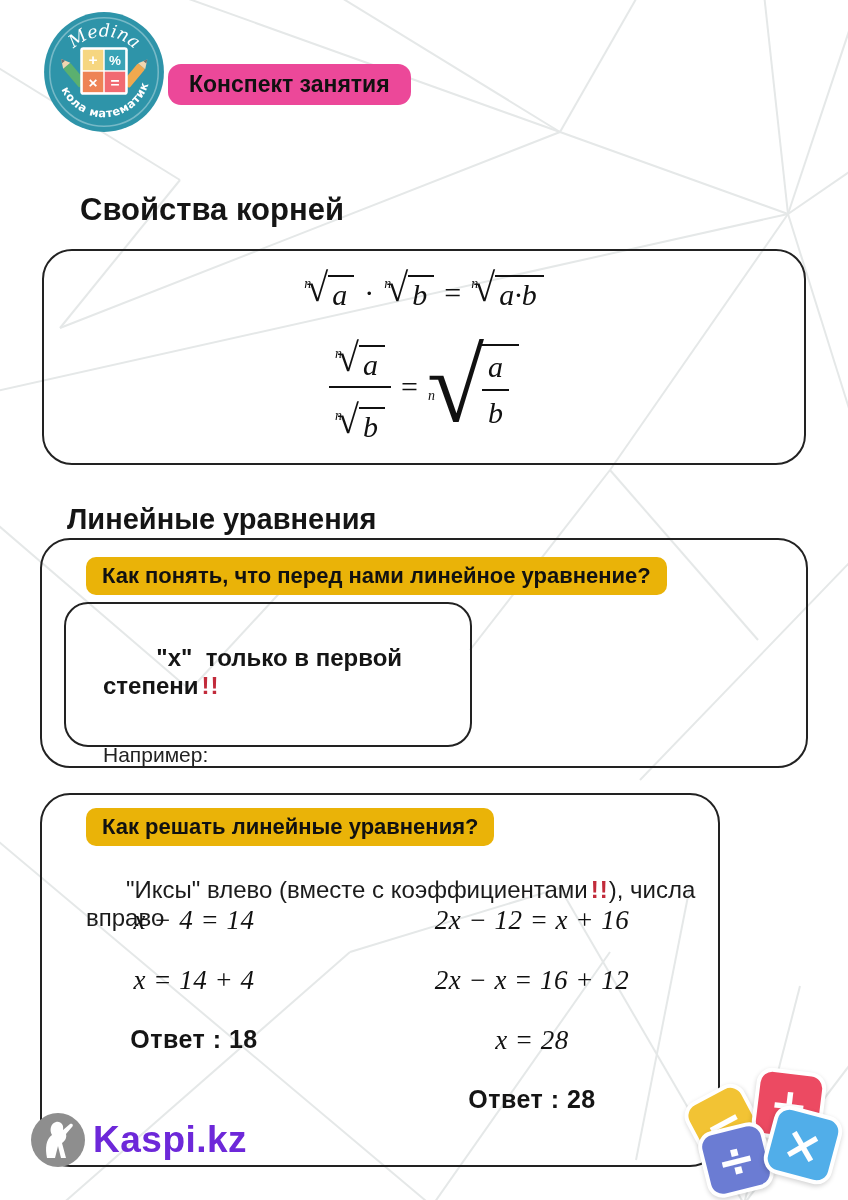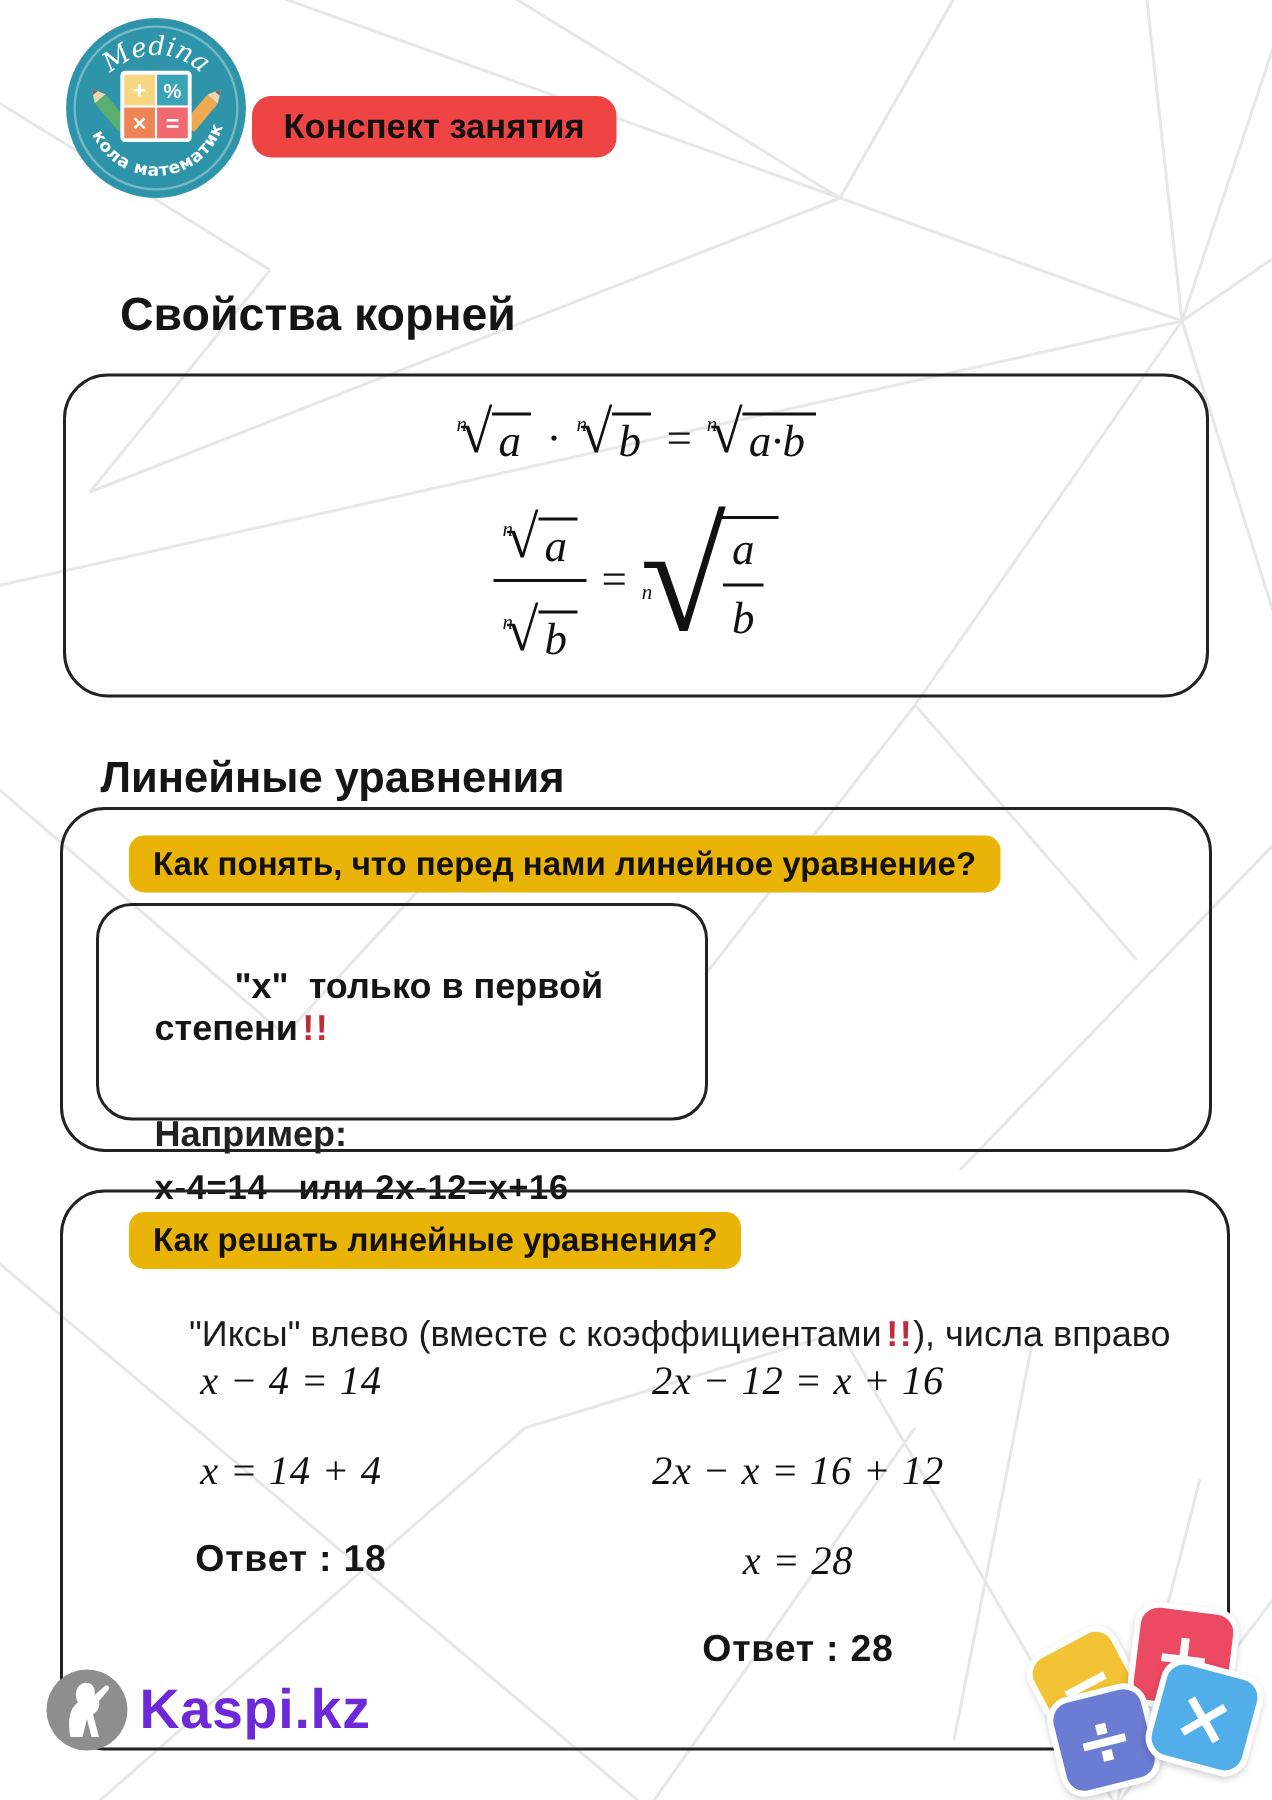--- a/index.html
+++ b/index.html
@@ -9,34 +9,34 @@
     background:#ffffff; overflow:hidden;
     font-family:"Liberation Sans","DejaVu Sans",sans-serif; color:#151515;
   }
   .mesh { position:absolute; inset:0; z-index:0; }
   .mesh line { stroke:#e5e8e8; stroke-width:2; }
 
   
   .logo { position:absolute; left:42px; top:10px; width:124px; height:124px; z-index:2; }
   .badge {
     position:absolute; left:168px; top:64px; z-index:2;
-    background:#ef4444; border-radius:13px; padding:7px 21px;
+    background:#ec4899; border-radius:13px; padding:7px 21px;
     font-size:23px; font-weight:bold; color:#111;
   }
 
   .h1 { position:absolute; left:80px; top:192px; font-size:31px; font-weight:bold; z-index:2; }
   .h2 { position:absolute; left:67px; top:488px; font-size:29px; font-weight:bold; z-index:2;margin-top:15px; }
 
   .box {
     position:absolute; border:2px solid #222; border-radius:30px;
     background:transparent; z-index:1;
   }
   .box1 { left:42px; top:249px; width:764px; height:216px; }
   .box2 { left:40px; top:538px; width:768px; height:230px; }
-  .box3 { left:40px; top:793px; width:780px; height:374px; }
+  .box3 { left:40px; top:793px; width:680px; height:374px; }
 
   
   .formulas {
     position:absolute; inset:0; display:flex; flex-direction:column;
     align-items:center; justify-content:center; gap:20px; padding-top:4px;
     font-family:"Liberation Serif","DejaVu Serif",serif; font-size:30px; color:#111;
   }
   .formula { display:flex; align-items:center; }
   .nroot { display:inline-flex; align-items:flex-start; }
   .nroot .idx {
@@ -64,21 +64,21 @@
   }
   .pill1 { left:44px; top:17px; }
   .pill2 { left:44px; top:13px; }
 
   .inner-box {
     position:absolute; left:22px; top:62px; width:408px; height:145px;
     border:2px solid #222; border-radius:24px; padding:12px 16px 0 37px;
   }
   .rule-line { font-size:24px; font-weight:bold; white-space:pre-wrap; }
   .bang { color:#c22b3b; font-weight:bold; letter-spacing:1px; margin-left:3px; }
-  .example-label { margin-top:15px; font-size:24px; color:#222;font-weight:bold; }
+  .example-label { margin-top:15px; font-size:21px; color:#222; }
   .example-line { margin-top:7px; font-size:23px; font-weight:bold; letter-spacing:.5px; white-space:pre-wrap; }
 
   .hint { position:absolute; left:44px; top:53px; font-size:24px; color:#1b1b1b; white-space:pre-wrap; }
 
   .solution-col { position:absolute; text-align:center; }
   .col1 { left:32px;  top:110px; width:240px; }
   .col2 { left:360px; top:110px; width:260px; }
   .step {
     font-family:"Liberation Serif","DejaVu Serif",serif; font-style:italic;
     font-size:27px; color:#111; margin-bottom:29px; letter-spacing:.5px;
@@ -229,21 +229,20 @@
 
   <div class="h2">Линейные уравнения</div>
 
   <div class="box box2">
     <div class="pill pill1">Как понять, что перед нами линейное уравнение?</div>
     <div class="inner-box">
       <div class="rule-line">
         <span>"х"  только в первой степени</span><span class="bang">!!</span>
       </div>
       <div class="example-label">Например:</div>
-      <div class="example-line">х-4=14   или 2х-12=х+16</div>
     </div>
   </div>
 
   <div class="box box3">
     <div class="pill pill2">Как решать линейные уравнения?</div>
     <div class="hint">
       <span>"Иксы" влево (вместе с коэффициентами</span><span class="bang">!!</span><span>), числа вправо</span>
     </div>
     <div class="solution-col col1">
       <div class="step">x − 4 = 14</div>

